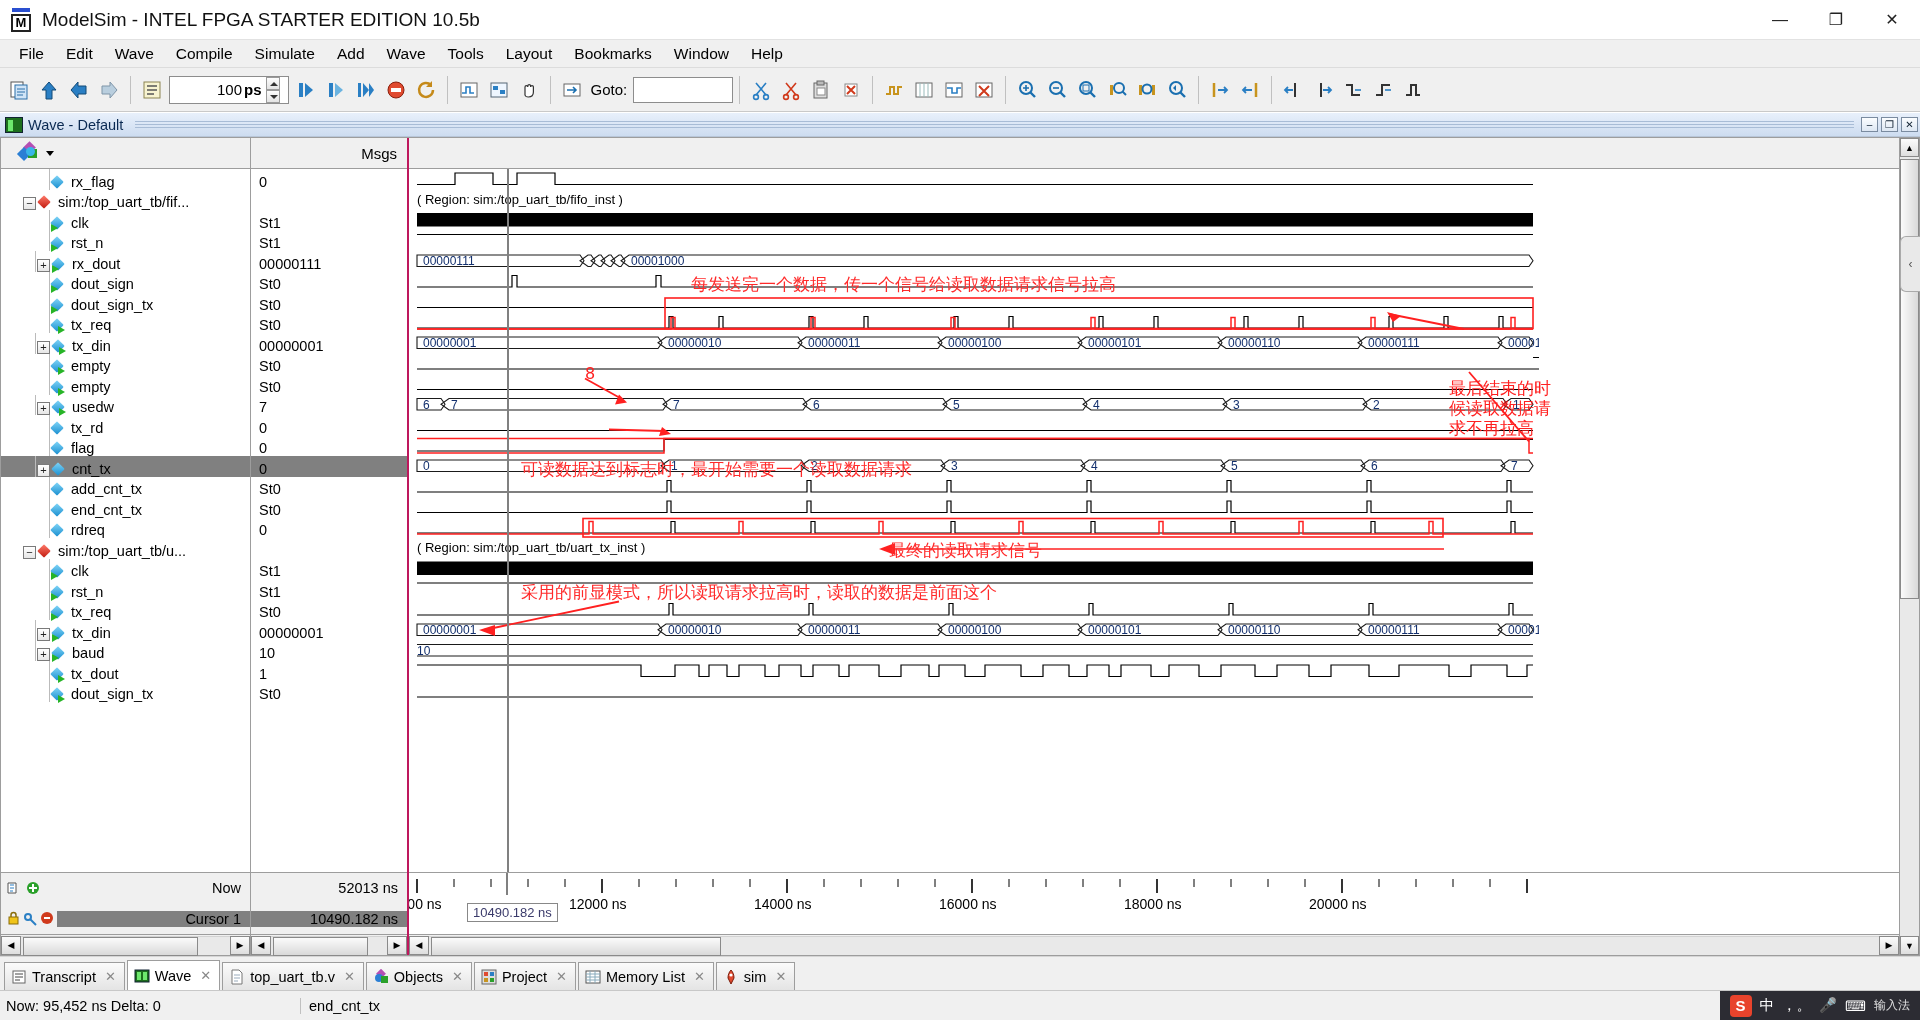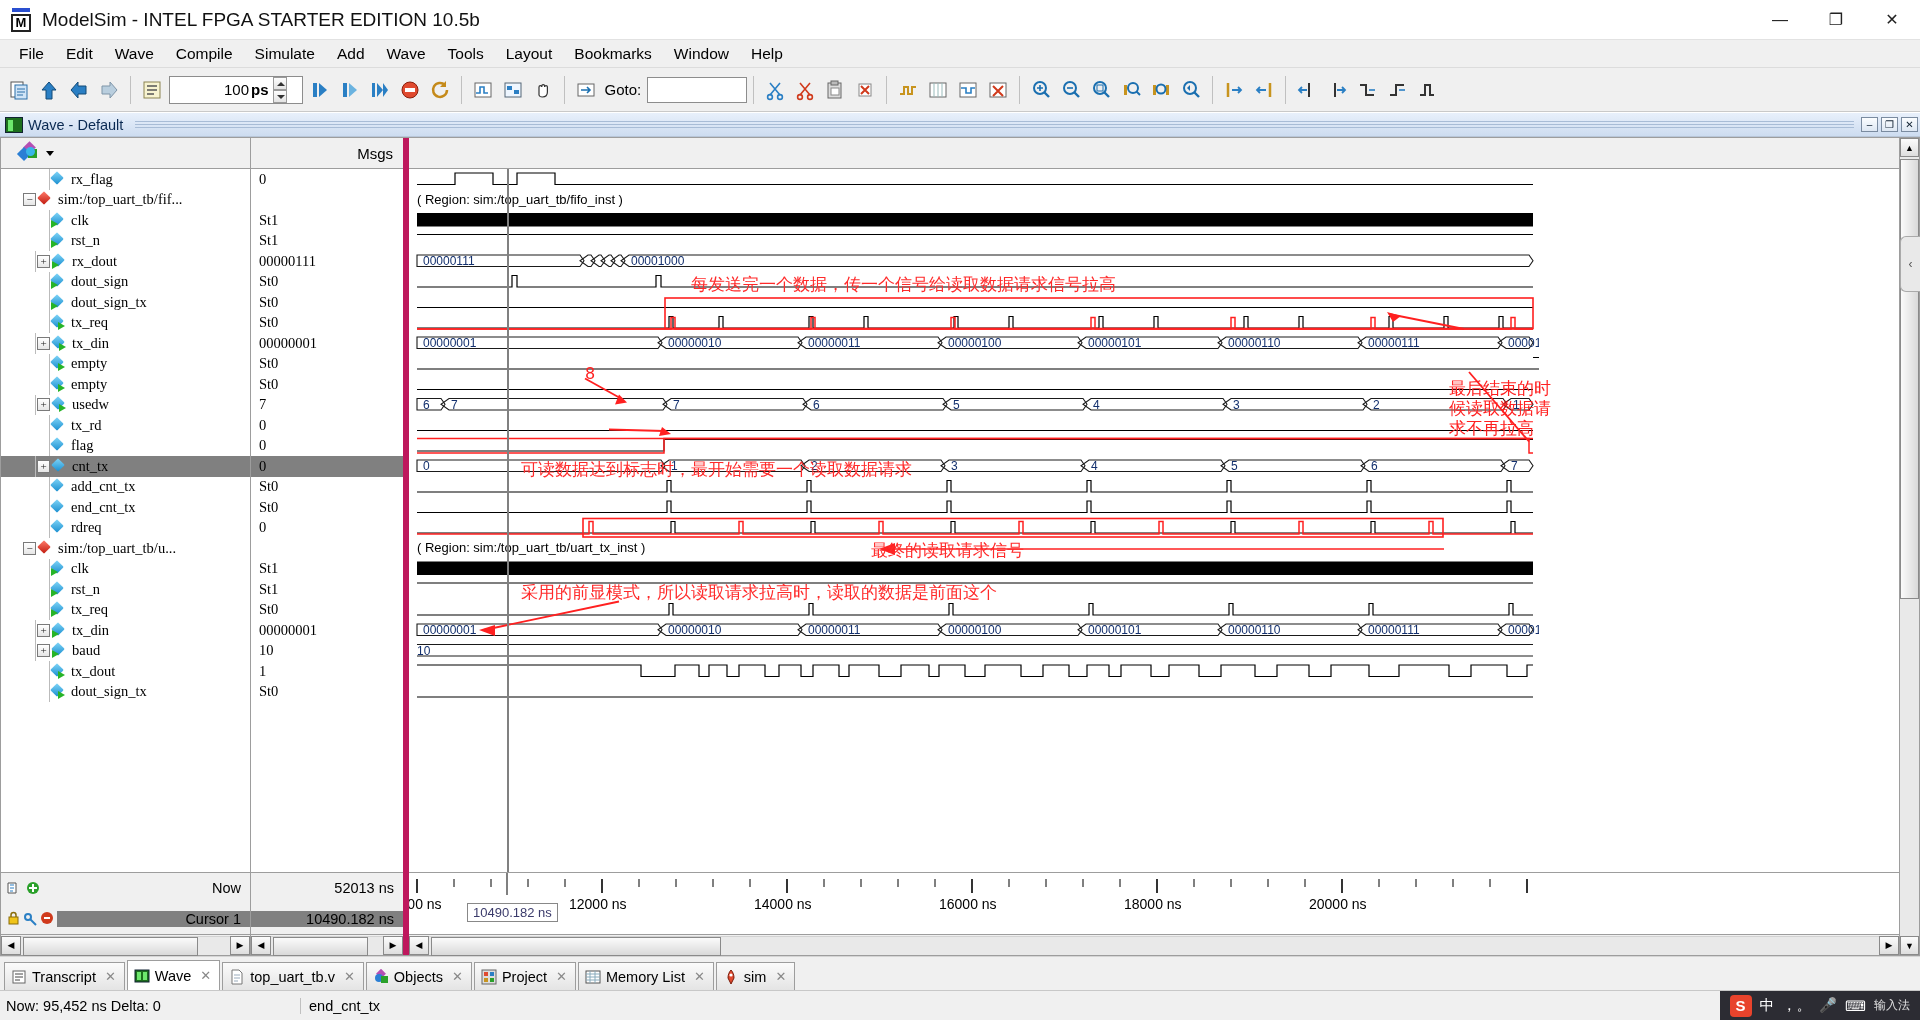--- a/index.html
+++ b/index.html
@@ -24,21 +24,21 @@
 
   
   .menubar { height:28px; background:#f0f0f0; display:flex; align-items:center; padding-left:8px; border-bottom:1px solid #dcdcdc;}
   .menubar .mi { padding:3px 11px; font-size:15.5px; color:#000; white-space:nowrap;}
 
   
   .toolbar { height:44px; background:#f0f0f0; border-bottom:1px solid #c9c9c9; display:flex; align-items:center; padding:0 4px; gap:0px;}
   .tbtn { width:30px; height:34px; display:flex; align-items:center; justify-content:center; border:1px solid transparent; position:relative;}
   .tbtn svg { display:block;}
   .tsep { width:1px; height:28px; background:#c0c0c0; margin:0 6px;}
-  .timefield { display:flex; align-items:center; height:28px; border:1px solid #8d8d8d; background:#fff; margin:0 2px; padding:0 15px;}
+  .timefield { display:flex; align-items:center; height:28px; border:1px solid #8d8d8d; background:#fff; margin:0 2px; padding:0 8px;}
   .timefield input { border:0; outline:0; width:64px; text-align:right; font-size:15px; font-family:"Liberation Sans",sans-serif; background:transparent;}
   .timefield .unit { font-size:15px; padding:0 4px 0 2px;font-weight:bold;}
   .spinner { display:flex; flex-direction:column; width:14px; height:26px;}
   .spinner div { flex:1; border:1px solid #9a9a9a; background:linear-gradient(#fdfdfd,#e3e3e3); position:relative;}
   .spinner div::after{ content:""; position:absolute; left:3px; top:4px; border-left:4px solid transparent; border-right:4px solid transparent;}
   .spinner div:first-child::after{ border-bottom:4px solid #333;}
   .spinner div:last-child::after{ border-top:4px solid #333;}
   .gotolabel { font-size:15px; margin:0 6px 0 4px;}
   .gotobox { width:100px; height:26px; border:1px solid #8d8d8d; background:#fff;}
 
@@ -46,34 +46,34 @@
   .wavewin { flex:1; display:flex; flex-direction:column; background:#f0f0f0; margin:0; border-top:1px solid #fff;}
   .wavehdr { height:24px; background:linear-gradient(#e8f0fb,#cddcf0); display:flex; align-items:center; padding:0 2px; border-bottom:1px solid #b8c6d8;}
   .wavehdr .wicon { width:18px; height:16px; background:#1d6e1d; border:1px solid #123; margin:0 5px 0 3px; position:relative;}
   .wavehdr .wicon::after{ content:""; position:absolute; left:2px; top:2px; width:5px; height:11px; background:#6ee86e;}
   .wavehdr .wtitle { font-size:14.5px; color:#0b2a52; font-weight:normal; margin-right:8px;}
   .wavehdr .grip { flex:1; height:7px; background:repeating-linear-gradient(to bottom,#a8bcd6 0 1px,transparent 1px 3px); margin:0 4px;}
   .wavehdr .wb { width:17px; height:15px; border:1px solid #7a8ba0; background:linear-gradient(#fbfdff,#dde7f3); margin-left:3px; font-size:10px; line-height:13px; text-align:center; color:#123;}
 
   .wavebody { flex:1; display:flex; min-height:0; border:1px solid #9d9d9d; background:#fff; margin:0;}
   .namecol { width:250px; flex:0 0 250px; display:flex; flex-direction:column; border-right:1px solid #9d9d9d;}
-  .valcol  { width:158px; flex:0 0 158px; display:flex; flex-direction:column; border-right:6px solid #be185d;}
+  .valcol  { width:158px; flex:0 0 158px; display:flex; flex-direction:column; border-right:2px solid #be185d;}
   .wavecol { flex:1; display:flex; flex-direction:column; min-width:0;}
 
   .colhdr { height:31px; background:#f0f0f0; border-bottom:1px solid #9d9d9d; display:flex; align-items:center; position:relative;}
   .colhdr.msgs { justify-content:flex-end; padding-right:10px; font-size:15px;}
   .objicon { width:22px; height:20px; margin-left:18px; position:relative;}
   .objicon .d1{position:absolute;left:6px;top:0;width:9px;height:9px;background:#b44fb4;transform:rotate(45deg);}
   .objicon .d2{position:absolute;left:0px;top:6px;width:10px;height:10px;background:#2b7fd4;transform:rotate(45deg);}
   .objicon .d3{position:absolute;left:9px;top:6px;width:9px;height:9px;background:#2aa02a;}
   .objicon .cir{position:absolute;left:7px;top:4px;width:9px;height:9px;border-radius:50%;background:#39b5e8;}
   .caret { margin-left:5px; width:0;height:0;border-left:4px solid transparent;border-right:4px solid transparent;border-top:5px solid #000;}
 
   .rows { flex:1; overflow:hidden; position:relative;}
-  .row { height:20.5px; display:flex; align-items:center; font-size:14.5px; white-space:nowrap; position:relative;font-family:Liberation Serif, serif;}
+  .row { height:20.5px; display:flex; align-items:flex-end; font-size:14.5px; white-space:nowrap; position:relative;}
   .row.sel { background:#808080; color:#000;}
   .expander { width:13px;height:13px;border:1px solid #7a7a7a;background:linear-gradient(#fff,#e6e6e6);font-size:11px;line-height:10px;text-align:center;color:#222;margin-right:2px; flex:0 0 auto;}
   .sigicon { width:15px;height:13px; margin-right:5px; position:relative; flex:0 0 auto;}
   .sigicon .dia { position:absolute; left:1px; top:0px; width:10px;height:10px;background:linear-gradient(135deg,#7fd4f7,#1a8fd0); transform:rotate(45deg) scale(.95); border-radius:1px;}
   .sigicon.in .ar, .sigicon.out .ar { position:absolute; left:0px; top:6px; width:0;height:0;border-top:4px solid transparent;border-bottom:4px solid transparent;border-left:7px solid #27b427;}
   .sigicon.out .ar { left:7px;}
   .sigicon.red .dia { background:linear-gradient(135deg,#ff7b6b,#c11a0e);}
   .valcell { padding-left:8px; font-size:14.5px;}
 
   .timeaxis { height:62px; border-top:1px solid #9d9d9d; background:#fff; position:relative; overflow:hidden;}
@@ -898,21 +898,21 @@
               <text x="176" y="209.5" font-family="DejaVu Sans,sans-serif" font-size="16" fill="#ff2020">8</text>
               <path d="M75 461 L210 432.5" stroke="#ff2020" stroke-width="1.8" fill="none"></path>
               <polygon points="70,461 86,456 86,467" fill="#ff2020"></polygon>
               <polygon points="470,380 486,374 486,386" fill="#ff2020"></polygon>
               <path d="M484 380 L1035 380" stroke="#ff2020" stroke-width="1.6"></path>
             </svg>
             <div style="position: absolute; left: 98px; top: 0px; bottom: 0px; width: 2px; background: rgb(128, 128, 128);"></div>
             <div class="redtext" style="left: 112px; top: 289px; font-size: 17px;">可读数据达到标志时，最开始需要一个读取数据请求</div>
             <div class="redtext" style="left: 282px; top: 103.5px; font-size: 17px;">每发送完一个数据，传一个信号给读取数据请求信号拉高</div>
             <div class="redtext" style="left: 112px; top: 412px; font-size: 17px;">采用的前显模式，所以读取请求拉高时，读取的数据是前面这个</div>
-            <div class="redtext" style="left: 462px; top: 370px; font-size: 17px;">最终的读取请求信号</div>
+            <div class="redtext" style="left: 480px; top: 370px; font-size: 17px;">最终的读取请求信号</div>
             <div style="position: absolute; left: 1040px; top: 209px; line-height: 20px; color: rgb(255, 32, 32); font-size: 17px; font-family: &quot;DejaVu Sans&quot;, sans-serif; white-space: nowrap;">
               <div>最后结束的时</div>
               <div>候读取数据请</div>
               <div>求不再拉高</div>
             </div>
           </div>
         <div class="timeaxis" id="time-axis">
             <svg width="1130" height="62" style="position:absolute;left:0;top:0">
               <path d="M8 6 L8 20" stroke="#000" stroke-width="1.6"></path>
               <path d="M45 6 L45 14" stroke="#000" stroke-width="1"></path>

